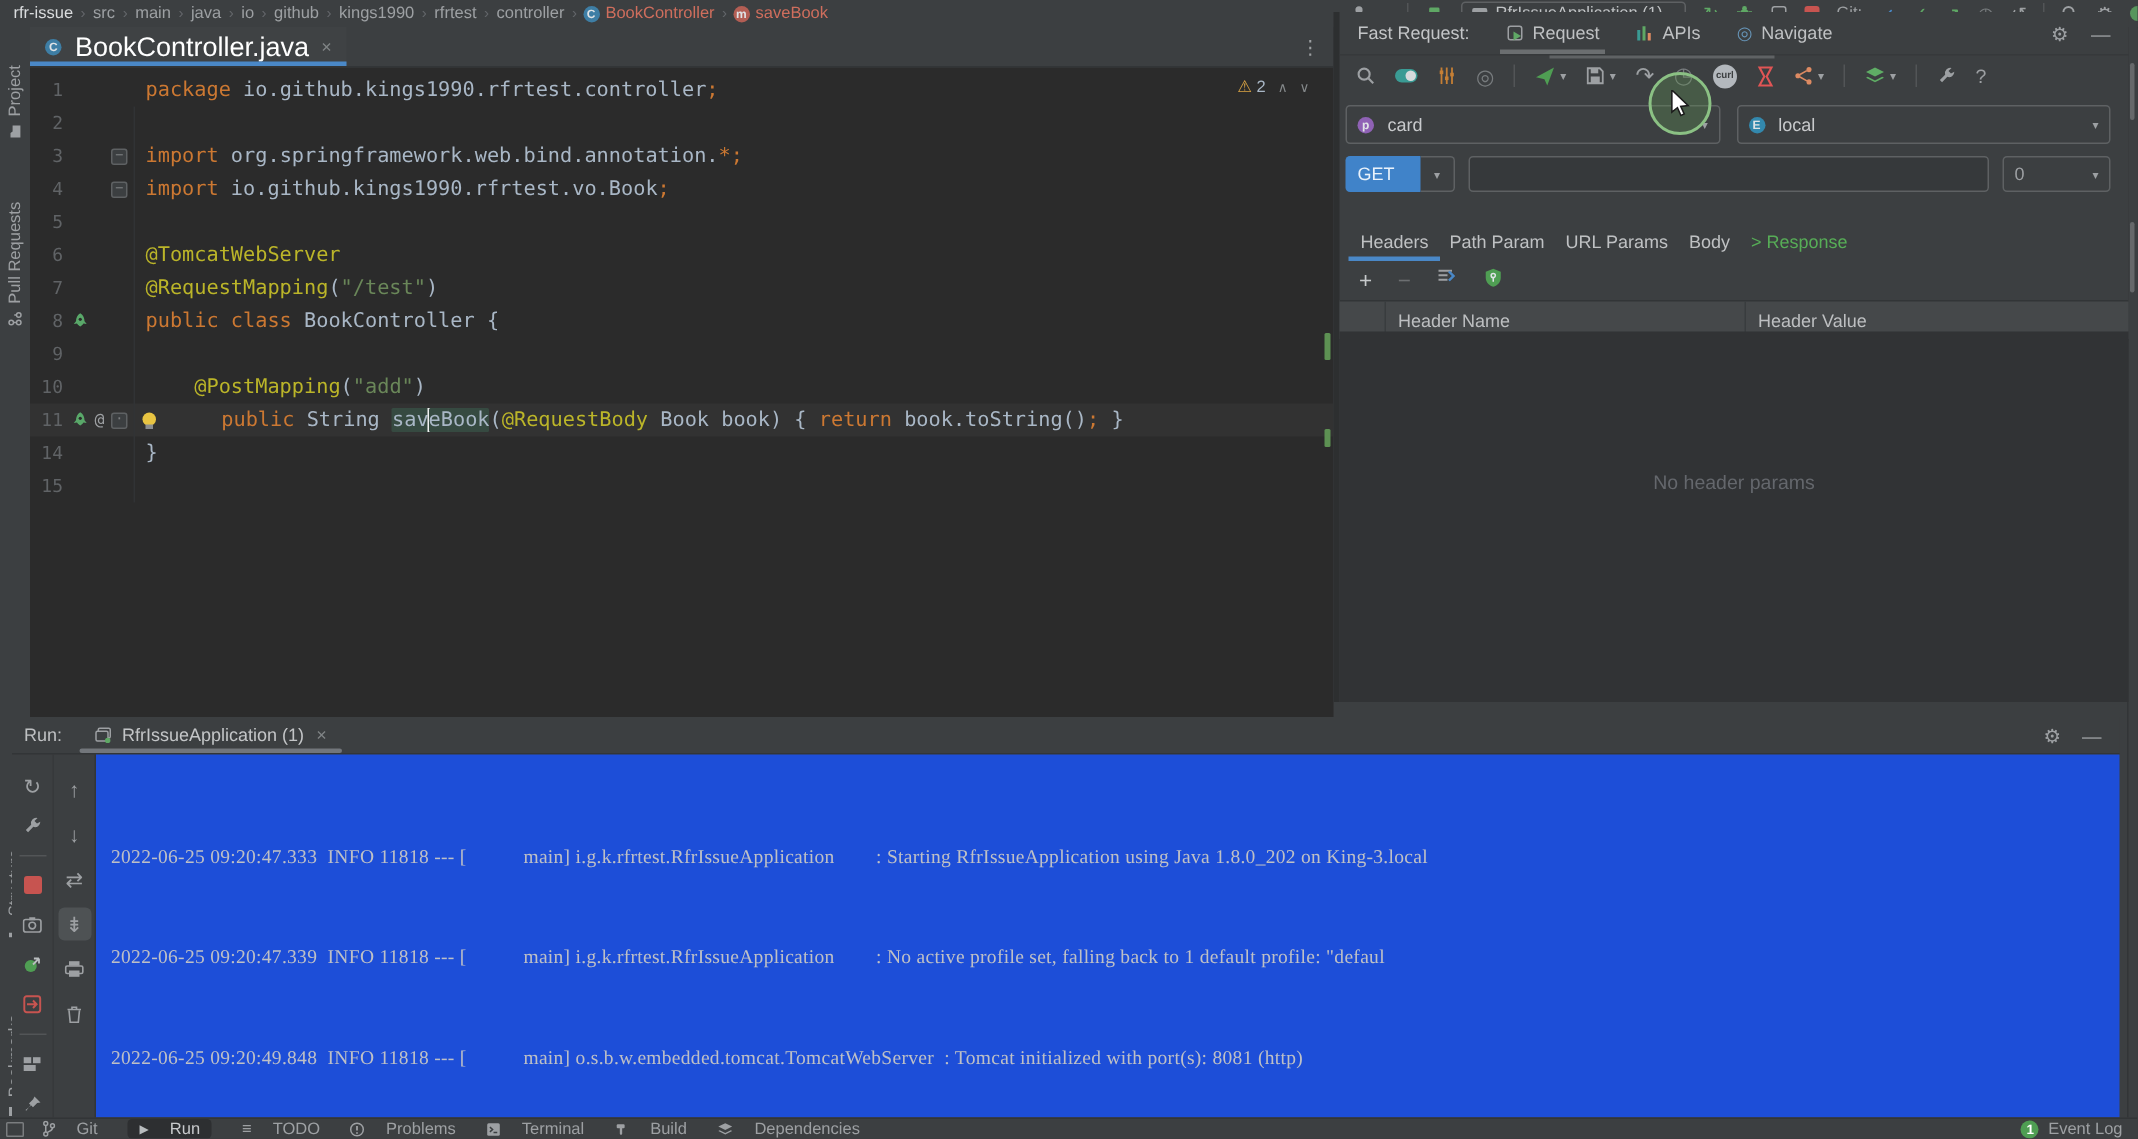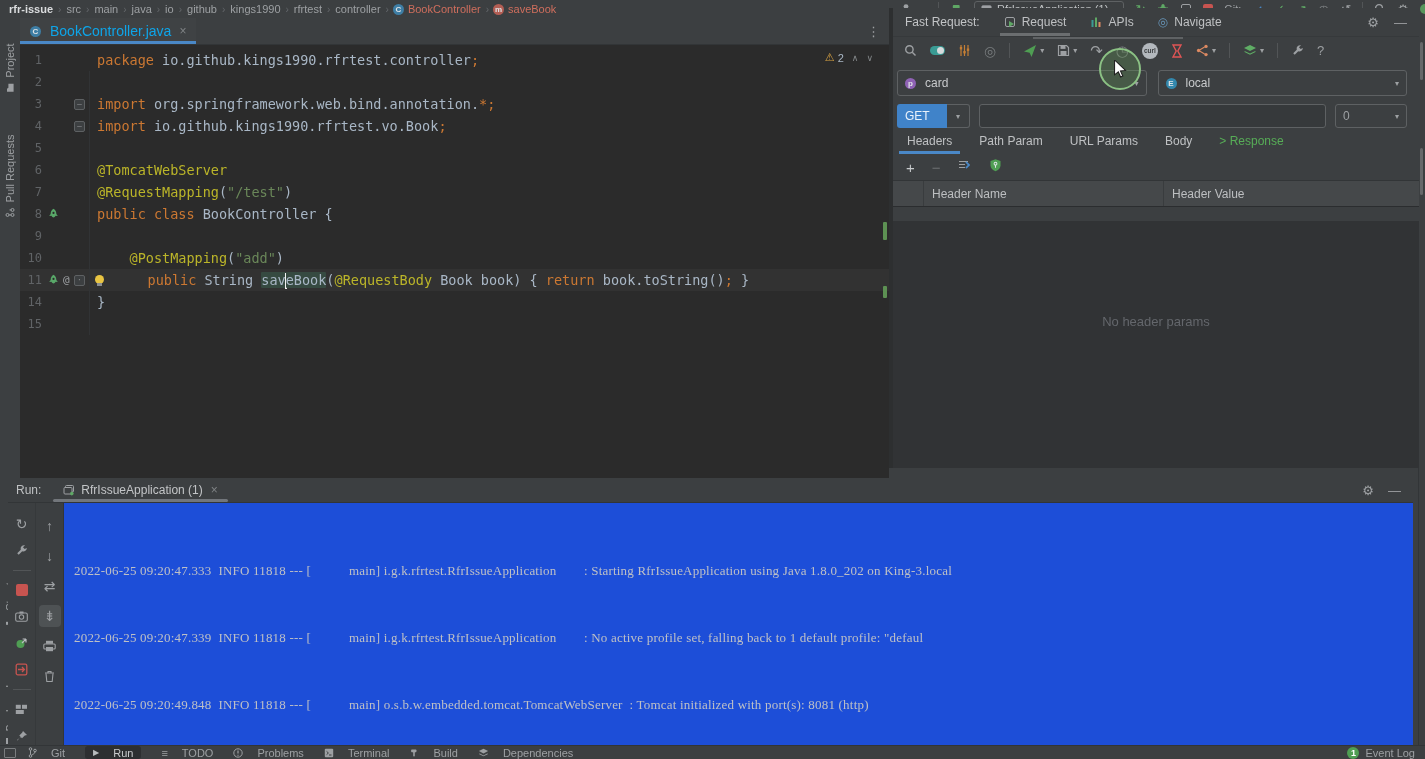--- a/index.html
+++ b/index.html
@@ -6,21 +6,21 @@
   body{width:1425px;height:759px;background:#3c3f41;font-family:"Liberation Sans",sans-serif;
        overflow:hidden;position:relative;color:#bbbdbf;-webkit-font-smoothing:antialiased}
   .flex{display:flex;align-items:center}
   .vsep{width:1px;height:15px;background:#525557;flex:none}
   .dd{font-size:8px;color:#9da0a3}
   
   #topbar{position:absolute;left:0;top:0;width:1425px;height:18px;background:#3c3f41;
           border-bottom:1px solid #323537;display:flex;align-items:center;font-size:11px}
   #crumbs{display:flex;align-items:center;padding-left:8px;white-space:nowrap}
   .crumb{color:#9da0a3;padding:0 1px}
-  .crumb.root{color:#dadcde;font-weight:bold}
+  .crumb.root{color:#dadcde;font-weight:normal}
   .crumb.hl{color:#cf6e5d}
   .csep{color:#63666a;margin:0 4px;font-size:10px}
   .badge{width:11px;height:11px;border-radius:50%;font-size:8px;display:inline-flex;align-items:center;
          justify-content:center;color:#dfe3e6;flex:none;margin-right:3px;font-weight:bold}
   .b-class{background:#3e7ea5}.b-method{background:#b35e54}
   .b-proj{background:#8f62b5}.b-env{background:#3388ad}
   #topRight{margin-left:auto;display:flex;align-items:center;gap:11px;padding-right:2px}
   .ticon{color:#9da0a3;font-size:13px;line-height:1;display:inline-flex;align-items:center;justify-content:center}
   .green{color:#5fa865}.blue{color:#4a88c7}.dim{color:#787c7e}
   .combo-mini{display:flex;align-items:center;gap:5px;border:1px solid #5e6163;border-radius:3px;
@@ -30,21 +30,21 @@
   #stripeL{position:absolute;left:0;top:18px;width:20px;height:727px;background:#3c3f41;border-right:1px solid #323537}
   #stripeR{position:absolute;right:0;top:18px;width:6px;height:727px;background:#3c3f41;border-left:1px solid #323537}
   .thumb{position:absolute;left:1px;width:3px;background:#888b8d;opacity:.55;border-radius:2px}
   .vlabel{position:absolute;left:10px;transform:translate(-50%,-50%) rotate(-90deg);
           white-space:nowrap;font-size:11px;color:#9da0a3;display:flex;align-items:center;gap:5px}
   
   #editor{position:absolute;left:20px;top:18px;width:869px;height:460px;background:#2b2b2b}
   #tabbar{height:26px;background:#3c3f41;border-bottom:1px solid #323537;display:flex;align-items:center}
   #etab{position:relative;height:100%;display:flex;align-items:center;gap:6px;padding:0 10px;background:#3f4244}
   #etab::after{content:"";position:absolute;left:0;right:0;bottom:0;height:3px;background:#4a88c7}
-  .tab-label{color:#0ea5e9;font-size:14px}
+  .tab-label{color:#ffffff;font-size:18px}
   .tclose{color:#7f8385;font-size:12px;margin-left:2px}
   #kebab{margin-left:auto;padding-right:9px;color:#9da0a3;font-size:13px}
   #code{position:relative;padding-top:4px;font-family:"DejaVu Sans Mono",monospace;font-size:13.5px;line-height:22px}
   .row{display:flex;height:22px;align-items:center}
   .row.cur{background:#323232}
   .ln{width:22px;text-align:right;color:#606366;font-size:12px;flex:none;font-family:"DejaVu Sans Mono",monospace}
   .gslot{width:46px;flex:none;display:flex;align-items:center;gap:3px;padding-left:5px;box-sizing:border-box}
   .fold{margin-left:auto;margin-right:3px;color:#7b7e80;font-size:9px;width:9px;height:9px;line-height:8px;
         text-align:center;border:1px solid #5e6163;border-radius:2px;background:#3c3f41}
   .codetext{white-space:pre;padding-left:9px;color:#a9b7c6}
@@ -74,21 +74,21 @@
   .combo .dd{margin-left:auto}
   #urlRow{display:flex;align-items:center;padding:8px 12px 0 4px}
   #methodBtn{width:42px;height:24px;background:#4083c9;color:#e9f2fb;font-size:12px;display:flex;align-items:center;
              padding-left:8px;border-radius:3px 0 0 3px;flex:none}
   #methodDd{width:23px;height:24px;border:1px solid #5e6163;border-left:none;box-sizing:border-box;display:flex;
             align-items:center;justify-content:center;border-radius:0 3px 3px 0;flex:none}
   #urlInput{flex:1;height:24px;background:#36393b;border:1px solid #5e6163;border-radius:3px;margin:0 9px;box-sizing:border-box}
   #retry{width:72px;height:24px;border:1px solid #5e6163;border-radius:3px;display:flex;align-items:center;
          padding:0 7px;color:#9da0a3;font-size:12px;box-sizing:border-box}
   #retry .dd{margin-left:auto}
-  #reqTabs{margin-top:0;height:26px;display:flex;gap:27px;padding-left:14px;align-items:flex-start;font-size:12px;color:#bfc1c3}
+  #reqTabs{margin-top:20px;height:26px;display:flex;gap:14px;padding-left:14px;align-items:flex-start;font-size:12px;color:#bfc1c3}
   .rtab{position:relative;height:100%;display:flex;align-items:center}
   .rtab.sel::after{content:"";position:absolute;left:-8px;right:-8px;bottom:0;height:3px;background:#4a88c7}
   .resp{color:#57ad57}
   #crud{height:26px;display:flex;align-items:center;gap:17px;padding-left:13px}
   .plus{color:#c7cacc;font-size:15px}.minus{color:#6c6f71;font-size:15px}
   #thead{height:25px;background:#45484a;display:flex;align-items:center;font-size:12px;color:#bdbfc1;
          border-top:1px solid #323537;border-bottom:1px solid #2b2d2f}
   .th0{width:30px;height:100%;border-right:1px solid #393c3e;flex:none}
   .th1{width:240px;padding-left:8px;border-right:1px solid #393c3e;height:100%;display:flex;align-items:center;box-sizing:border-box}
   .th2{flex:1;padding-left:8px}

